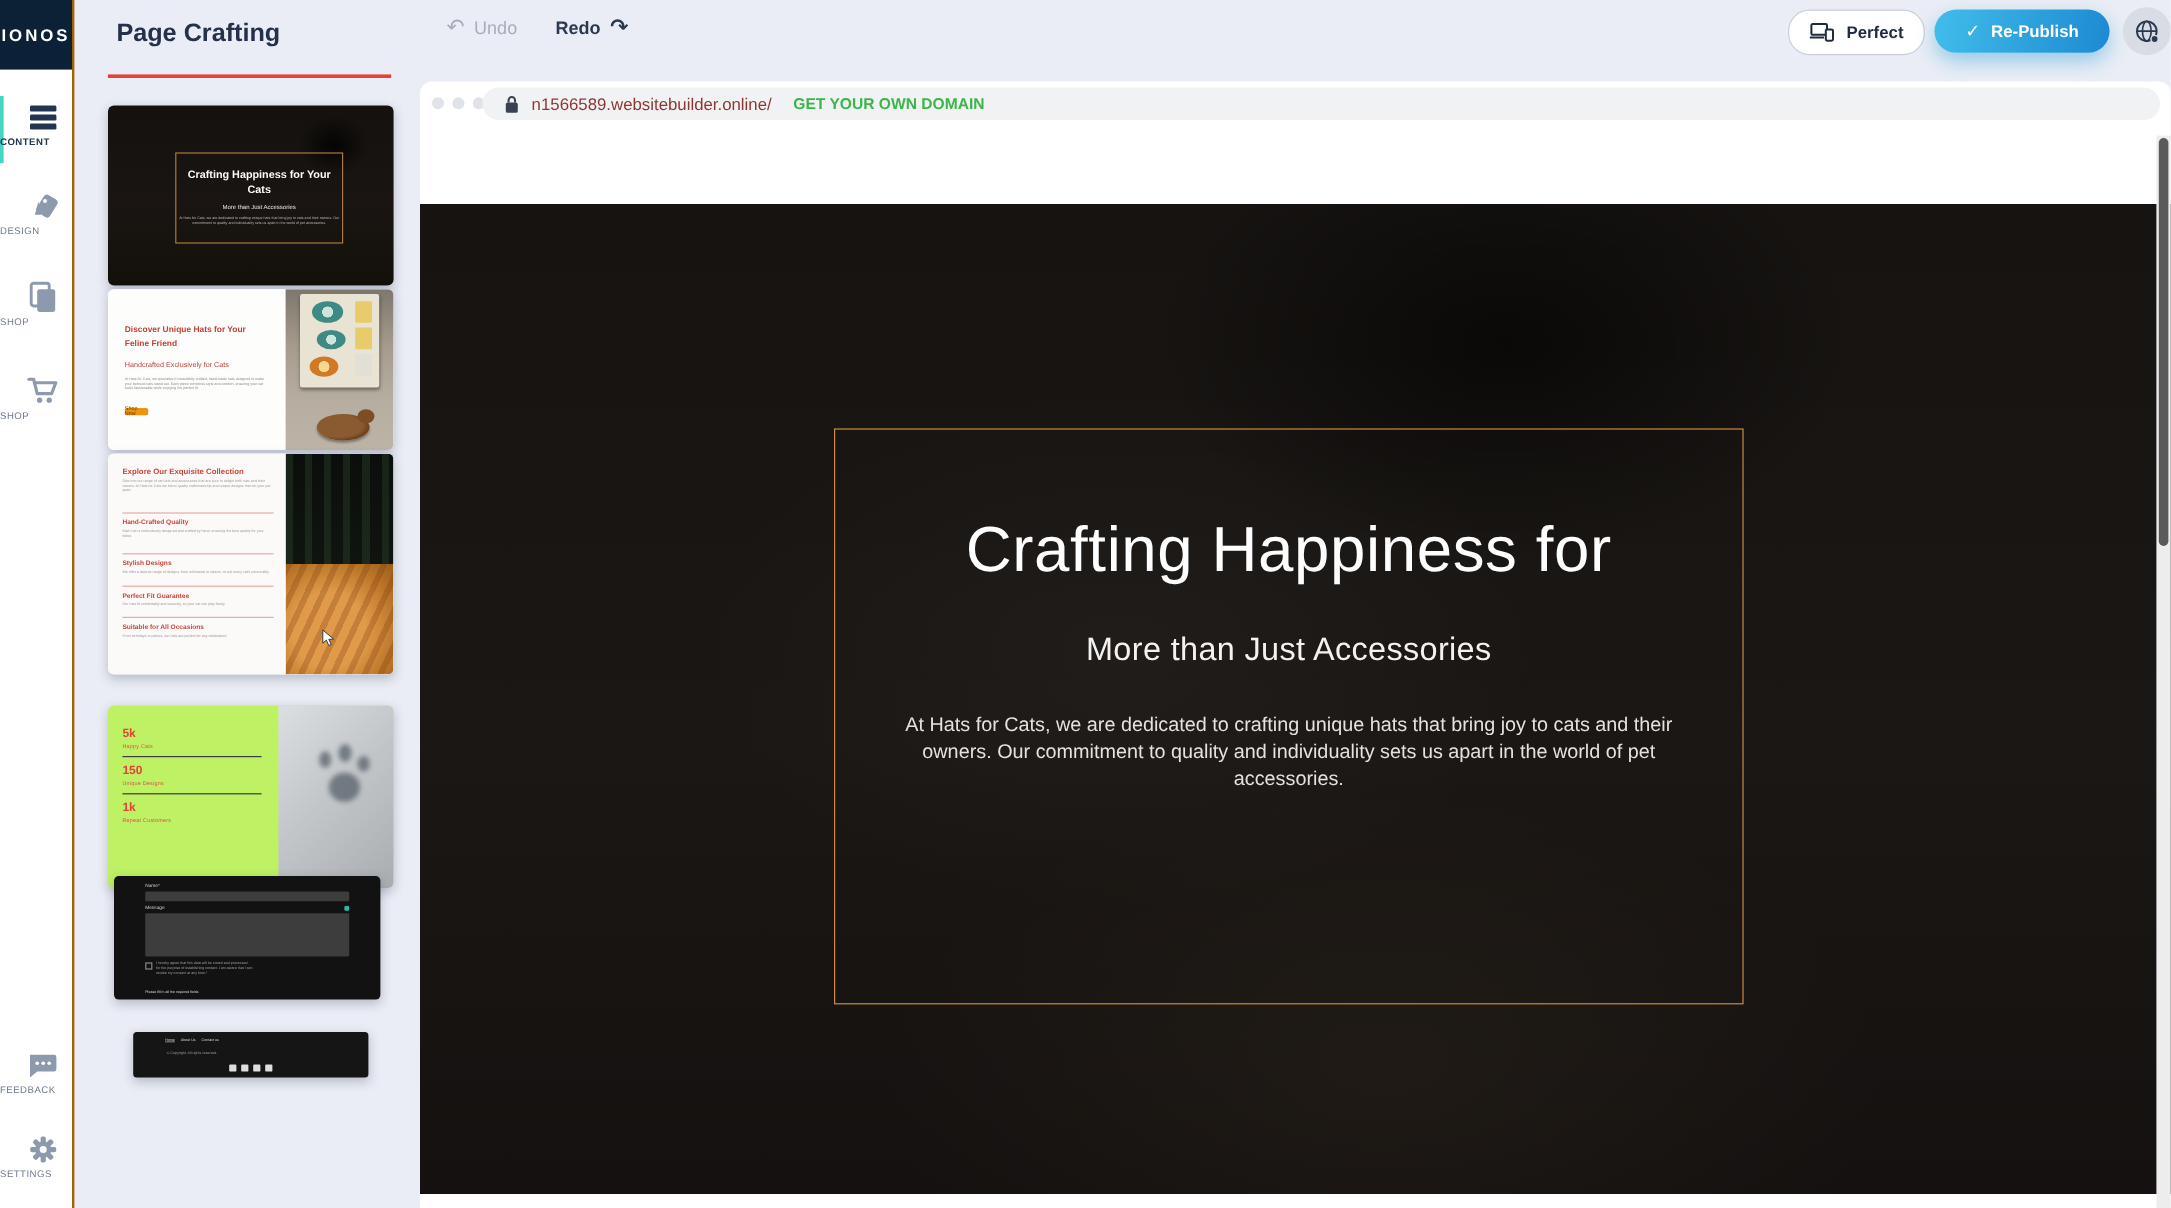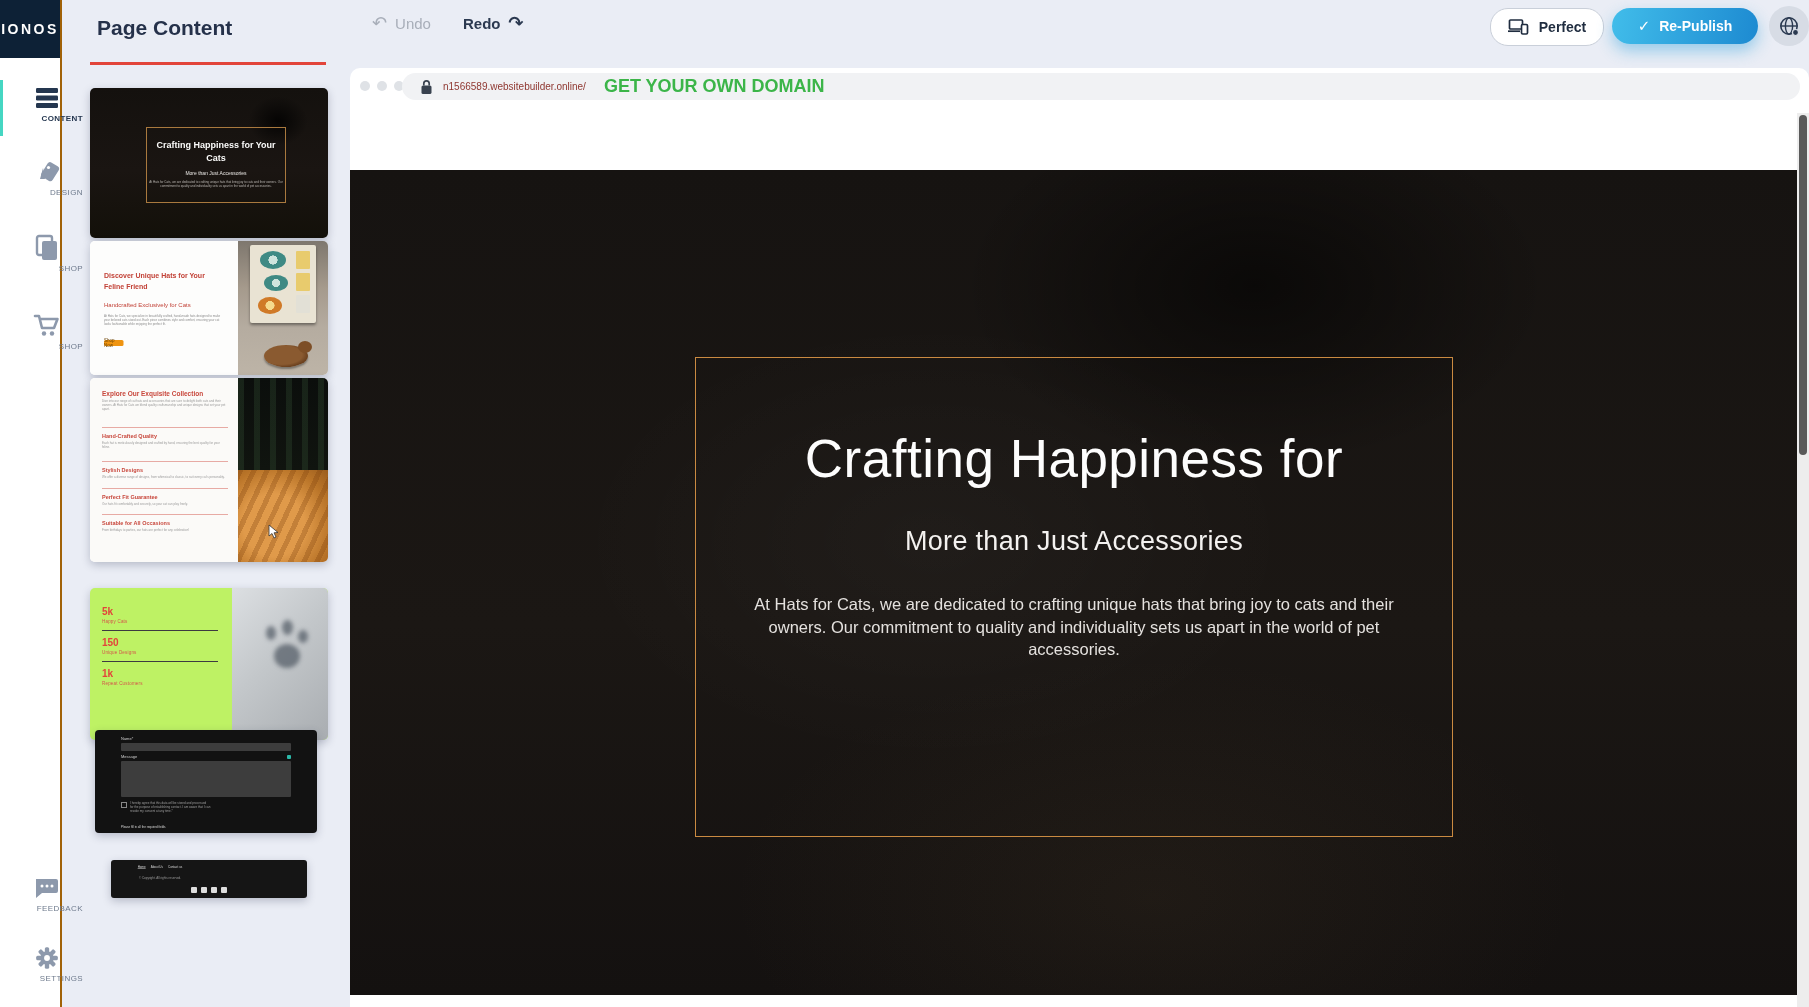--- a/index.html
+++ b/index.html
@@ -5,21 +5,21 @@
   html,body{margin:0;padding:0}
   body{
     width:1809px;height:1007px;overflow:hidden;position:relative;
     background:#eaedf5;font-family:"Liberation Sans","DejaVu Sans",sans-serif;
     -webkit-font-smoothing:antialiased;
   }
   
   .rail{position:absolute;left:0;top:0;width:60px;height:100%;background:#ffffff;border-right:2px solid #a16207;z-index:6}
   .rail-logo{width:60px;height:58px;background:#0d2136;color:#fff;display:flex;align-items:center;justify-content:center;
     font-weight:bold;font-size:14px;letter-spacing:2.5px}
-  .rail-item{position:absolute;left:11px;width:72px;text-align:right;color:#8d99ac;cursor:pointer}
+  .rail-item{position:absolute;left:0;width:72px;text-align:left;color:#8d99ac;cursor:pointer}
   .rail-item .ric{height:24px;display:flex;align-items:center;justify-content:center}
   .rail-item .lbl{font-size:8px;letter-spacing:.4px;margin-top:4px;color:#6e7a8c}
   .rail-item.active{color:#24364f}
   .rail-item.active .lbl{color:#24364f;font-weight:bold}
   .active-bar{position:absolute;left:0;top:80px;width:3px;height:56px;background:#45d6c2}
   
   .panel-title{position:absolute;left:97px;top:16px;font-size:21px;font-weight:bold;color:#25314a;z-index:5}
   .underline{position:absolute;left:90px;top:62px;width:236px;height:3px;background:#e2443a;z-index:5}
   .histbar{position:absolute;left:372px;top:14px;display:flex;align-items:center;gap:10px;z-index:5}
   .u-ic{font-family:"DejaVu Sans",sans-serif;font-size:18px;line-height:1}
@@ -107,22 +107,22 @@
   .t6-copy{color:#9a9a9a}
   .t6-social{display:flex;gap:4px;margin-top:1px}
   .t6-social i{width:6px;height:6px;background:#dedede;border-radius:1px}
   
   .browser{position:absolute;left:350px;top:68px;width:1459px;height:939px;background:#fff;border-radius:10px 10px 0 0;z-index:3}
   .urlrow{position:relative;height:45px}
   .win-dots{position:absolute;left:10px;top:13px;display:flex;gap:7px}
   .win-dots i{width:10px;height:10px;border-radius:50%;background:#dfe2e6}
   .url-pill{position:absolute;left:52px;top:5px;width:1398px;height:27px;background:#f1f2f4;border-radius:14px;
     display:flex;align-items:center;padding-left:18px;box-sizing:border-box;gap:10px}
-  .url-text{font-size:10px;color:#8f3730}
-  .domain-cta{font-size:18px;font-weight:bold;color:#3cb549;margin-left:8px;cursor:pointer}
+  .url-text{font-size:14px;color:#8f3730}
+  .domain-cta{font-size:13px;font-weight:bold;color:#3cb549;margin-left:8px;cursor:pointer}
   .site-header{position:absolute;left:0;top:45px;width:1447px;height:69px;background:#e2443a;display:flex;align-items:center;color:#fff}
   .brand{margin-left:30px;font-size:16px;font-weight:bold;letter-spacing:.5px;transform:scale(.92,1.32);transform-origin:left center;white-space:nowrap}
   .site-nav{margin-left:auto;display:flex;align-items:center;gap:36px;margin-right:78px;font-size:15px}
   .site-nav .nav-item{padding-bottom:4px;border-bottom:2px solid transparent;cursor:pointer}
   .site-nav .nav-item.active{border-bottom-color:#fff}
   .site-body{position:absolute;left:0;top:102px;width:1459px;height:825px;overflow:hidden;
     background:
       radial-gradient(ellipse 420px 260px at 62% 14%, rgba(0,0,0,.55), transparent 70%),
       radial-gradient(ellipse 520px 320px at 40% 45%, rgba(255,255,255,.028), transparent 70%),
       radial-gradient(ellipse 600px 340px at 55% 88%, rgba(120,95,60,.10), transparent 70%),
@@ -209,21 +209,21 @@
           <rect x="10" y="2" width="4" height="20" rx="1.4" transform="rotate(135 12 12)"></rect>
           <circle cx="12" cy="12" r="6.2"></circle>
         </g>
         <circle cx="12" cy="12" r="2.7" fill="#fff"></circle>
       </svg>
     </div>
     <div class="lbl">SETTINGS</div>
   </div>
 </div>
 
-<div class="panel-title">Page Content</div>
+<div class="panel-title">Page Crafting</div>
 <div class="underline"></div>
 
 <div class="histbar">
   <div class="undo">
     <span class="u-ic">↶</span>
     <span>Undo</span>
   </div>
   <div class="redo">
     <span>Redo</span>
     <span class="u-ic">↷</span>

